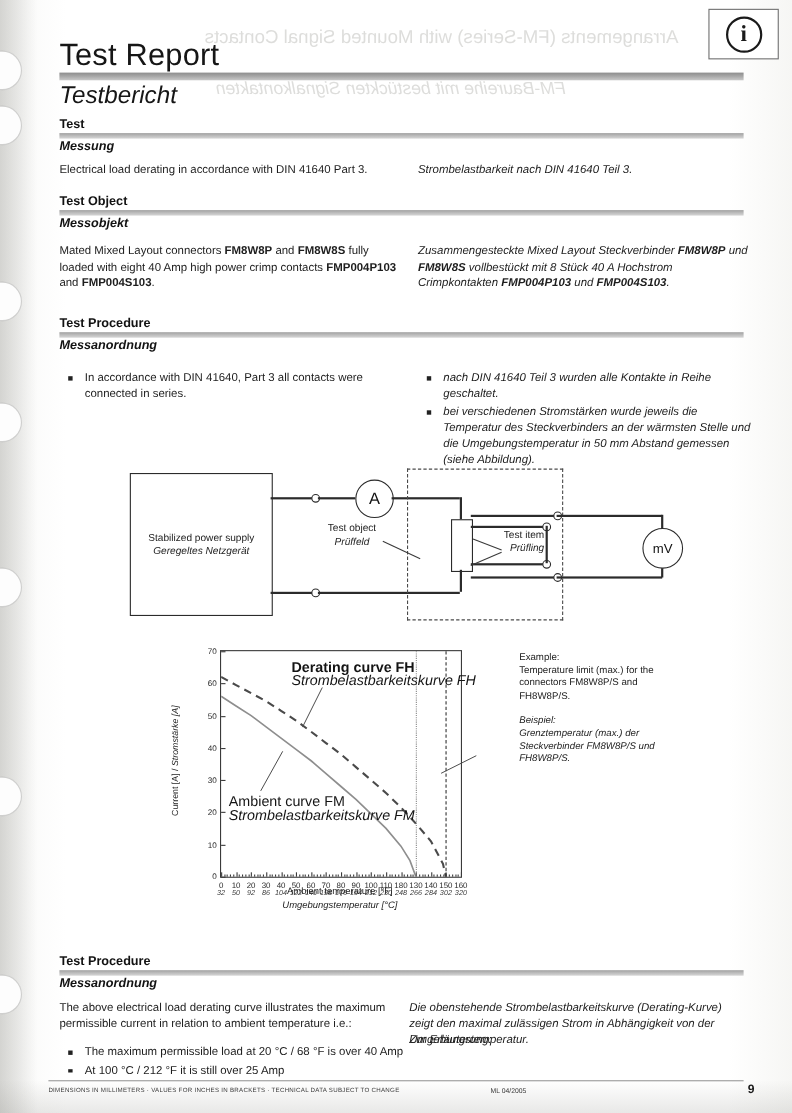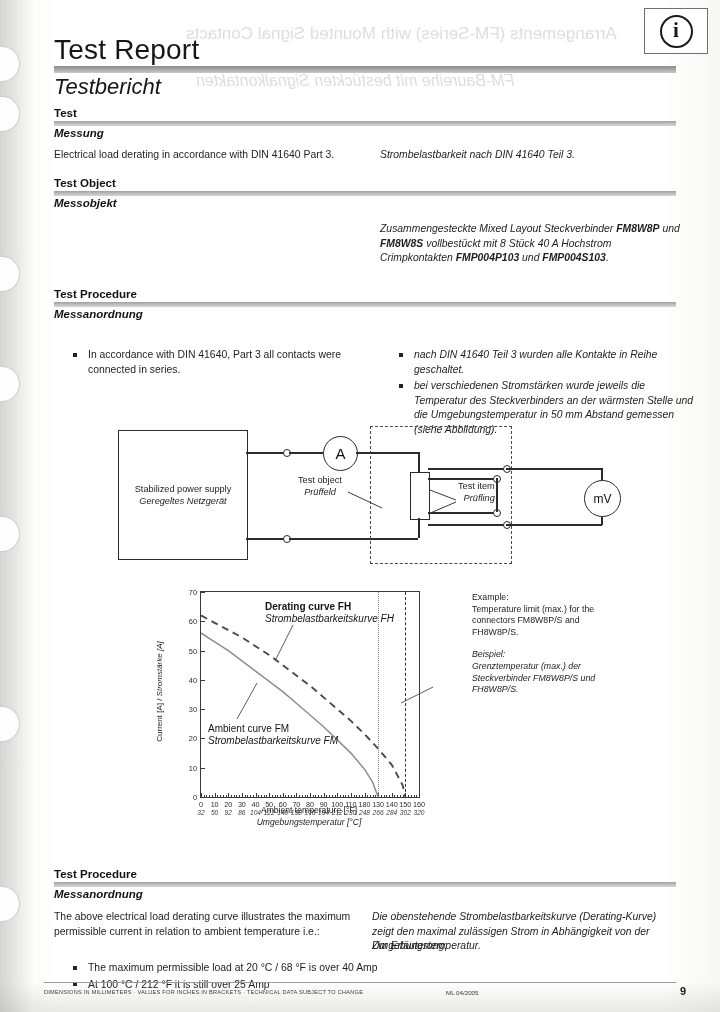--- a/index.html
+++ b/index.html
@@ -46,21 +46,21 @@
      background:linear-gradient(180deg,#8d8d8d,#a6a6a6 45%,#c9c9c9);}
   .rule.thin{height:5px;background:linear-gradient(180deg,#a0a0a0,#bdbdbd 50%,#d6d6d6);}
 
   .sec-en{position:absolute;font-size:11.5px;font-weight:bold;color:#121212;}
   .sec-de{position:absolute;font-size:11.5px;font-weight:bold;font-style:italic;color:#121212;}
 
   .body-en{position:absolute;font-size:10.4px;line-height:14.5px;color:#1d1d1d;}
   .body-de{position:absolute;font-size:10.4px;line-height:14.5px;font-style:italic;color:#1d1d1d;}
   .body-en b,.body-de b{font-weight:bold;}
 
-  ul.bul{margin:15px;padding:0;list-style:none;}
+  ul.bul{margin:4px;padding:0;list-style:none;}
   ul.bul li{position:relative;padding-left:19px;margin-bottom:2px;}
   ul.bul li:before{content:"";position:absolute;left:4px;top:5px;width:3.5px;height:3.5px;
      background:#222;}
 
   
   .diagram{position:absolute;left:40px;top:416px;width:640px;height:160px;}
   .dg-line{position:absolute;background:#2b2b2b;}
   .dg-h{height:1.5px;}
   .dg-v{width:1.5px;}
   .psu{position:absolute;left:78px;top:14px;width:128px;height:128px;border:1.3px solid #2b2b2b;
@@ -90,21 +90,21 @@
      font-size:7.2px;color:#2a2a2a;}
   .xlab-f{position:absolute;top:100%;margin-top:12px;transform:translateX(-50%);
      font-size:6.6px;font-style:italic;color:#3a3a3a;}
   .vguide{position:absolute;top:0;bottom:0;width:1px;}
   .ylabel{position:absolute;left:-6px;top:104px;transform:rotate(-90deg) translateX(-50%);
      transform-origin:left center;font-size:8px;white-space:nowrap;color:#1d1d1d;text-align:center;}
   .ylabel i{font-style:italic;}
   .xaxis-title{position:absolute;left:144px;top:222px;transform:translateX(-50%);
      text-align:center;font-size:8.6px;line-height:11.5px;color:#1d1d1d;white-space:nowrap;}
   .xaxis-title i{font-style:italic;}
-  .curve-lab{position:absolute;font-size:10px;line-height:11.5px;color:#141414;}
+  .curve-lab{position:absolute;font-size:13px;line-height:11.5px;color:#141414;}
   .curve-lab b{font-weight:bold;}
   .curve-lab i{font-style:italic;}
   .example-note{position:absolute;left:472px;top:592px;width:150px;font-size:8.8px;
      line-height:11.6px;color:#1d1d1d;}
   .example-note .de{font-style:italic;margin-top:11px;}
 
   
   .footer-rule{position:absolute;left:44px;top:982px;width:632px;height:1px;background:#9a9a9a;}
   .foot-left{position:absolute;left:44px;top:989px;font-size:5.6px;letter-spacing:.25px;color:#3b3b3b;}
   .foot-mid{position:absolute;left:446px;top:989px;font-size:6.2px;color:#3b3b3b;}
@@ -143,20 +143,21 @@
   <div class="sec-en" style="left:54px;top:107px">Test</div>
   <div class="rule thin" style="left:54px;top:121px;width:622px"></div>
   <div class="sec-de" style="left:54px;top:127px">Messung</div>
   <div class="body-en" style="left:54px;top:148px;width:310px">Electrical load derating in accordance with DIN 41640 Part 3.</div>
   <div class="body-de" style="left:380px;top:148px;width:300px">Strombelastbarkeit nach DIN 41640 Teil 3.</div>
 
   <div class="sec-en" style="left:54px;top:177px">Test Object</div>
   <div class="rule thin" style="left:54px;top:191px;width:622px"></div>
   <div class="sec-de" style="left:54px;top:197px">Messobjekt</div>
 
+  <div class="body-en" style="left:54px;top:222px;width:312px"><span>Mated Mixed Layout connectors </span><b>FM8W8P</b><span> and </span><b>FM8W8S</b><span> fully loaded with eight 40 Amp high power crimp contacts </span><b>FMP004P103</b><span> and </span><b>FMP004S103</b><span>.</span></div>
 
   <div class="body-de" style="left:380px;top:222px;width:300px"><span>Zusammengesteckte Mixed Layout Steckverbinder </span><b>FM8W8P</b><span> und </span><b>FM8W8S</b><span> vollbestückt mit 8 Stück 40 A Hochstrom Crimpkontakten </span><b>FMP004P103</b><span> und </span><b>FMP004S103</b><span>.</span></div>
 
   <div class="sec-en" style="left:54px;top:288px">Test Procedure</div>
   <div class="rule thin" style="left:54px;top:302px;width:622px"></div>
   <div class="sec-de" style="left:54px;top:308px">Messanordnung</div>
 
   <ul class="bul body-en" style="left:54px;top:333px;width:312px">
     <li>In accordance with DIN 41640, Part 3 all contacts were connected in series.</li>
   </ul>

